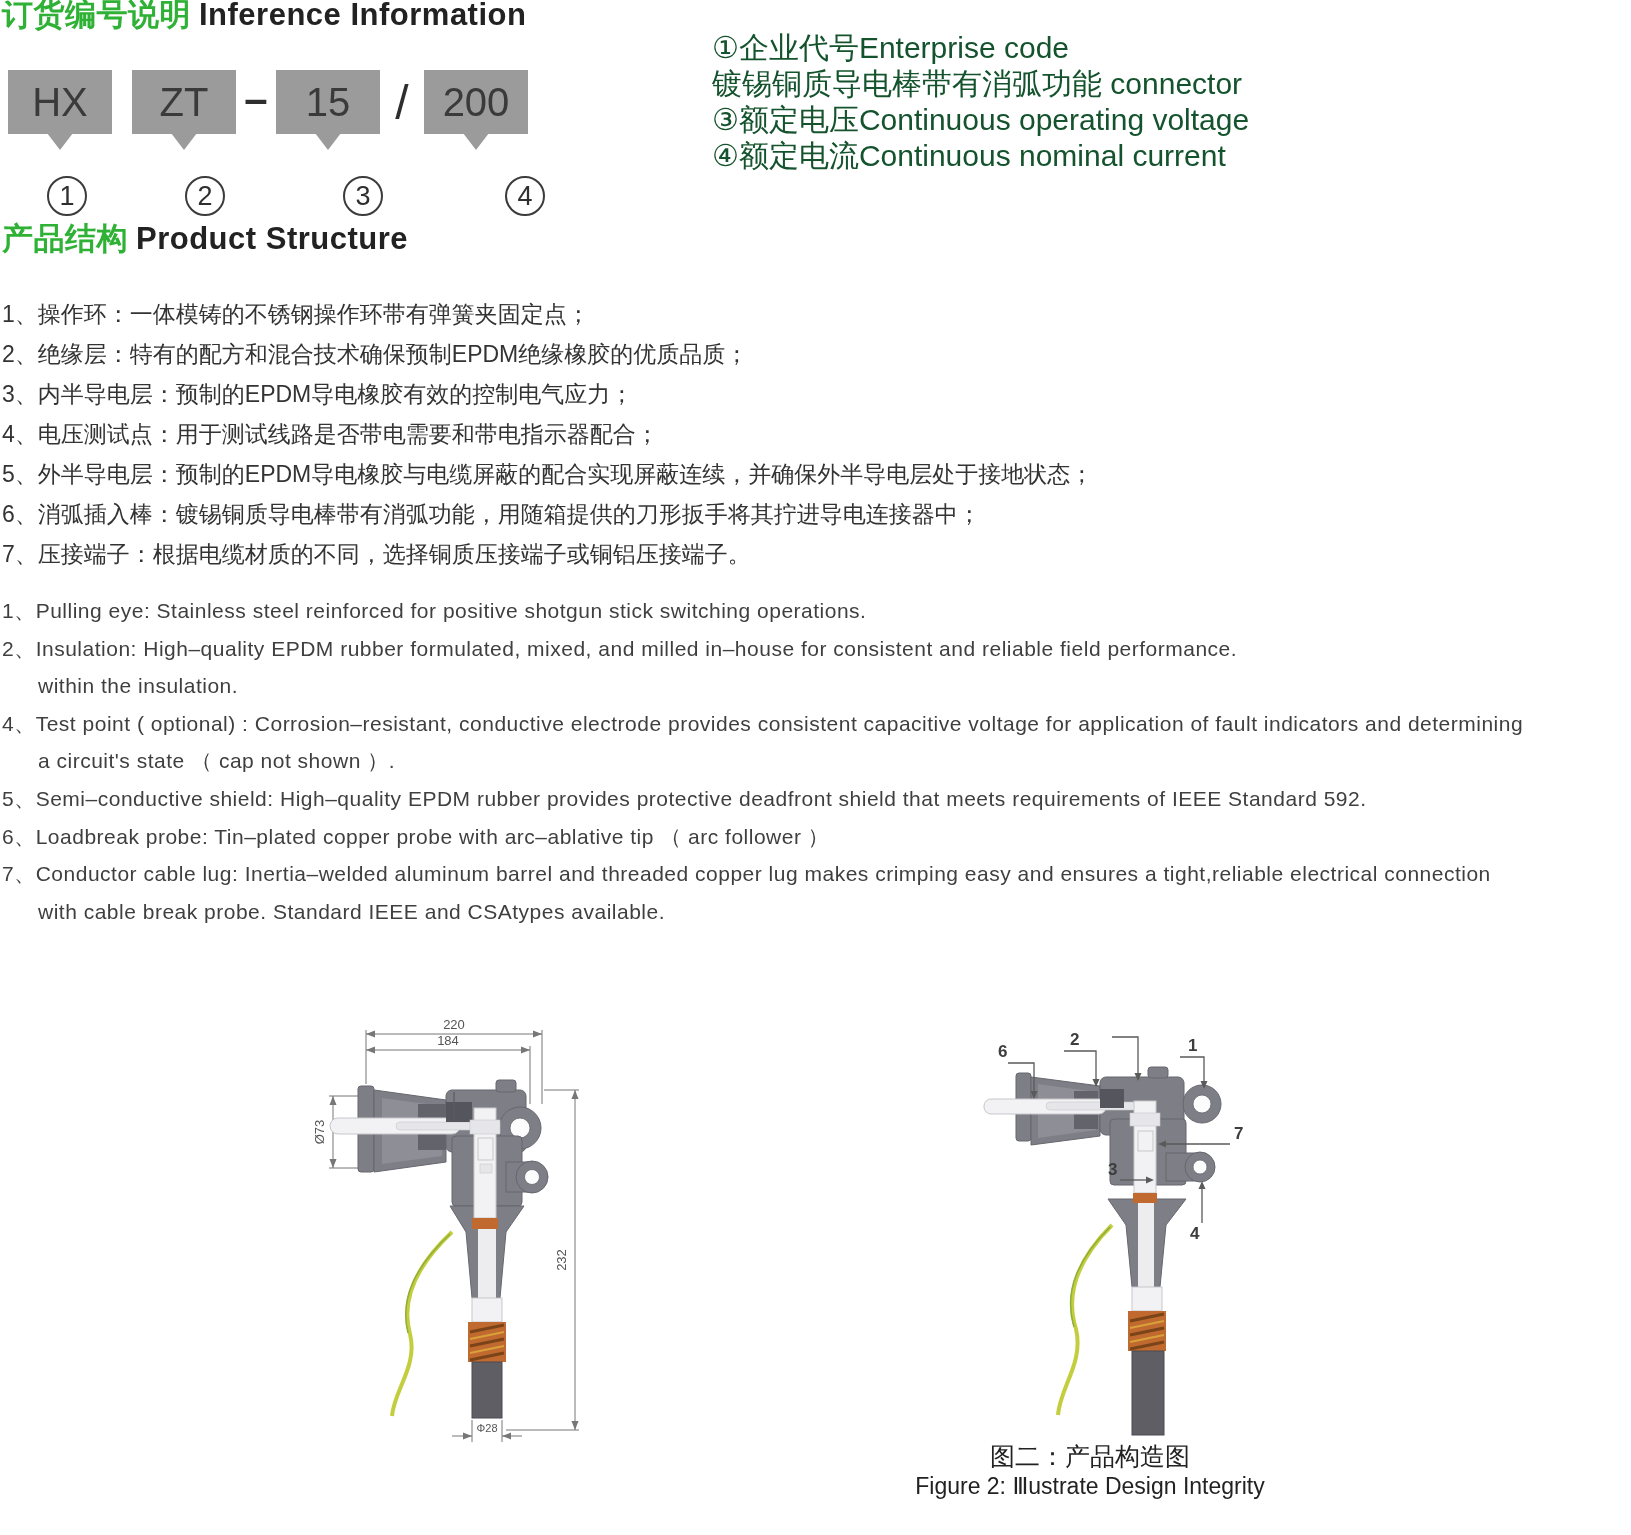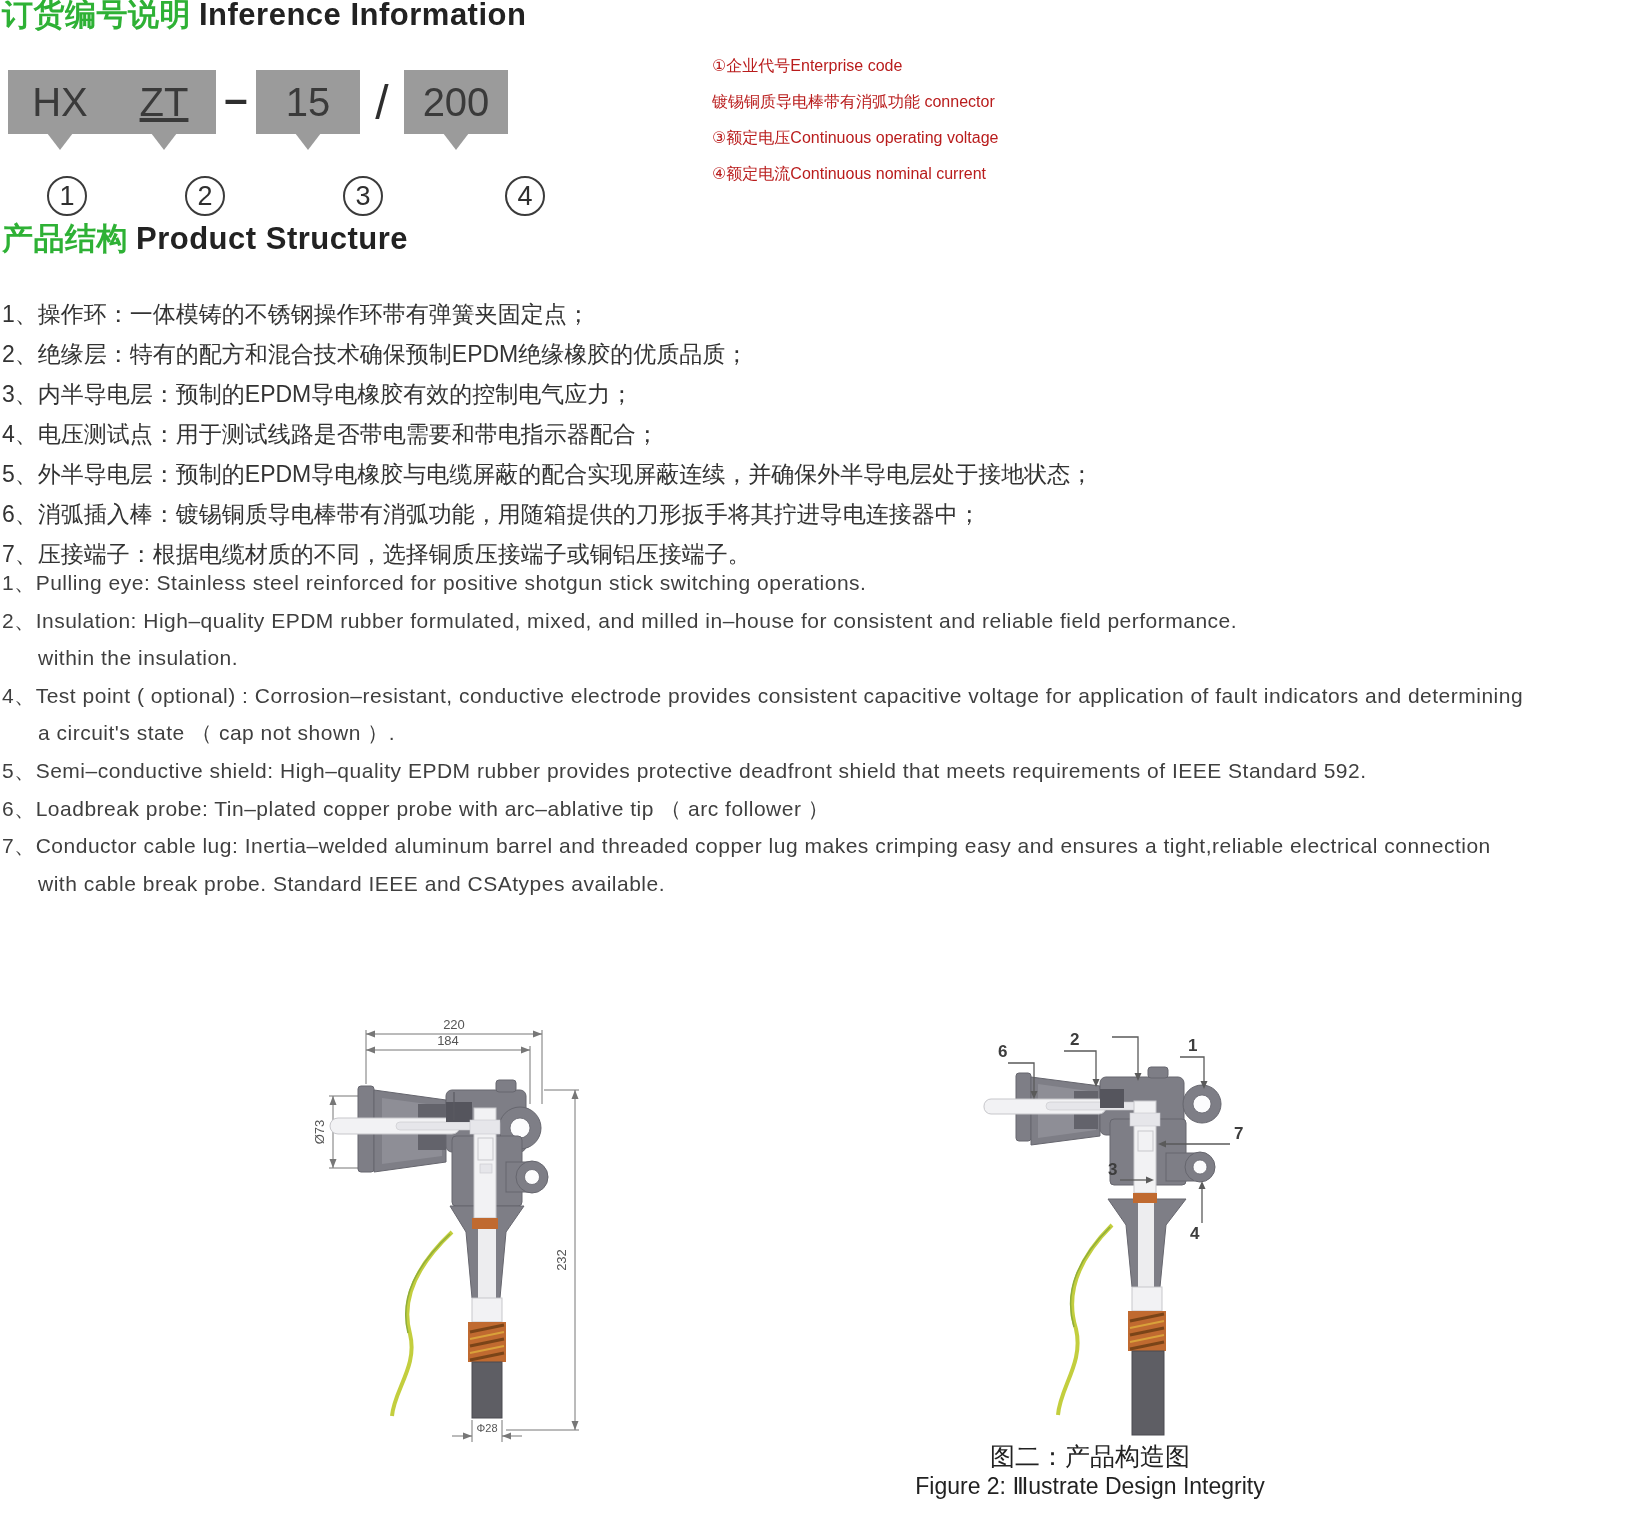--- a/index.html
+++ b/index.html
@@ -7,34 +7,34 @@
         font-family:"Liberation Sans","DejaVu Sans",sans-serif;color:#3a3a3a;border-radius:11px;}
   .h1,.h2{position:absolute;left:2px;font-size:31px;font-weight:bold;letter-spacing:.5px;white-space:nowrap;}
   .h1{top:-6px;}
   .h2{top:218px;}
   .zh-green{color:#2EB135;margin-right:8px;}
   .h-en{color:#222;}
   
   .code-row{position:absolute;left:8px;top:70px;display:flex;align-items:center;height:64px;}
   .code-box{position:relative;width:104px;height:64px;background:#9B9B9B;display:flex;
             align-items:center;justify-content:center;font-size:40px;color:#3A3A3A;}
-  .cb-zt{text-decoration:underline;}
+  .cb-zt{margin-left:20px;}
   .sep{display:flex;align-items:center;justify-content:center;height:64px;color:#2e2e2e;}
   .sep-dash{width:40px;font-size:42px;font-weight:bold;padding-bottom:6px;}
   .sep-slash{width:44px;font-size:48px;}
   .tri{position:absolute;left:50%;bottom:-16px;transform:translateX(-50%);width:0;height:0;
        border-left:13px solid transparent;border-right:13px solid transparent;border-top:17px solid #9B9B9B;}
   .num-circle{position:absolute;top:176px;width:40px;height:40px;border:2px solid #3b3b3b;border-radius:50%;
               display:flex;align-items:center;justify-content:center;font-size:27px;color:#2f2f2f;box-sizing:border-box;}
   .nc1{left:47px}.nc2{left:185px}.nc3{left:343px}.nc4{left:505px}
   
-  .legend{position:absolute;left:712px;top:48px;font-size:16px;line-height:36px;color:#b91c1c;white-space:nowrap;}
+  .legend{position:absolute;left:712px;top:30px;font-size:30px;line-height:36px;color:#14532d;white-space:nowrap;}
   
   .list-zh{position:absolute;left:2px;top:294px;font-size:23px;line-height:40px;color:#333;white-space:nowrap;}
-  .list-en{position:absolute;left:2px;top:564px;font-size:21px;line-height:37.6px;color:#3f3f3f;
+  .list-en{position:absolute;left:2px;top:592px;font-size:21px;line-height:37.6px;color:#3f3f3f;
            letter-spacing:.5px;white-space:nowrap;}
   .cont{padding-left:36px;}
   
   .fig{position:absolute;}
   svg text{font-family:"Liberation Sans","DejaVu Sans",sans-serif;}
   .dimtxt{font-size:13px;fill:#555;}
   .dimtxt2{font-size:11px;fill:#555;}
   .callout-num{font-size:17px;fill:#3d3d3d;font-weight:bold;}
   .gbody{fill:#7E7E86;stroke:#66666E;stroke-width:1;}
   .ginner{fill:#8E8E96;stroke:none;}

